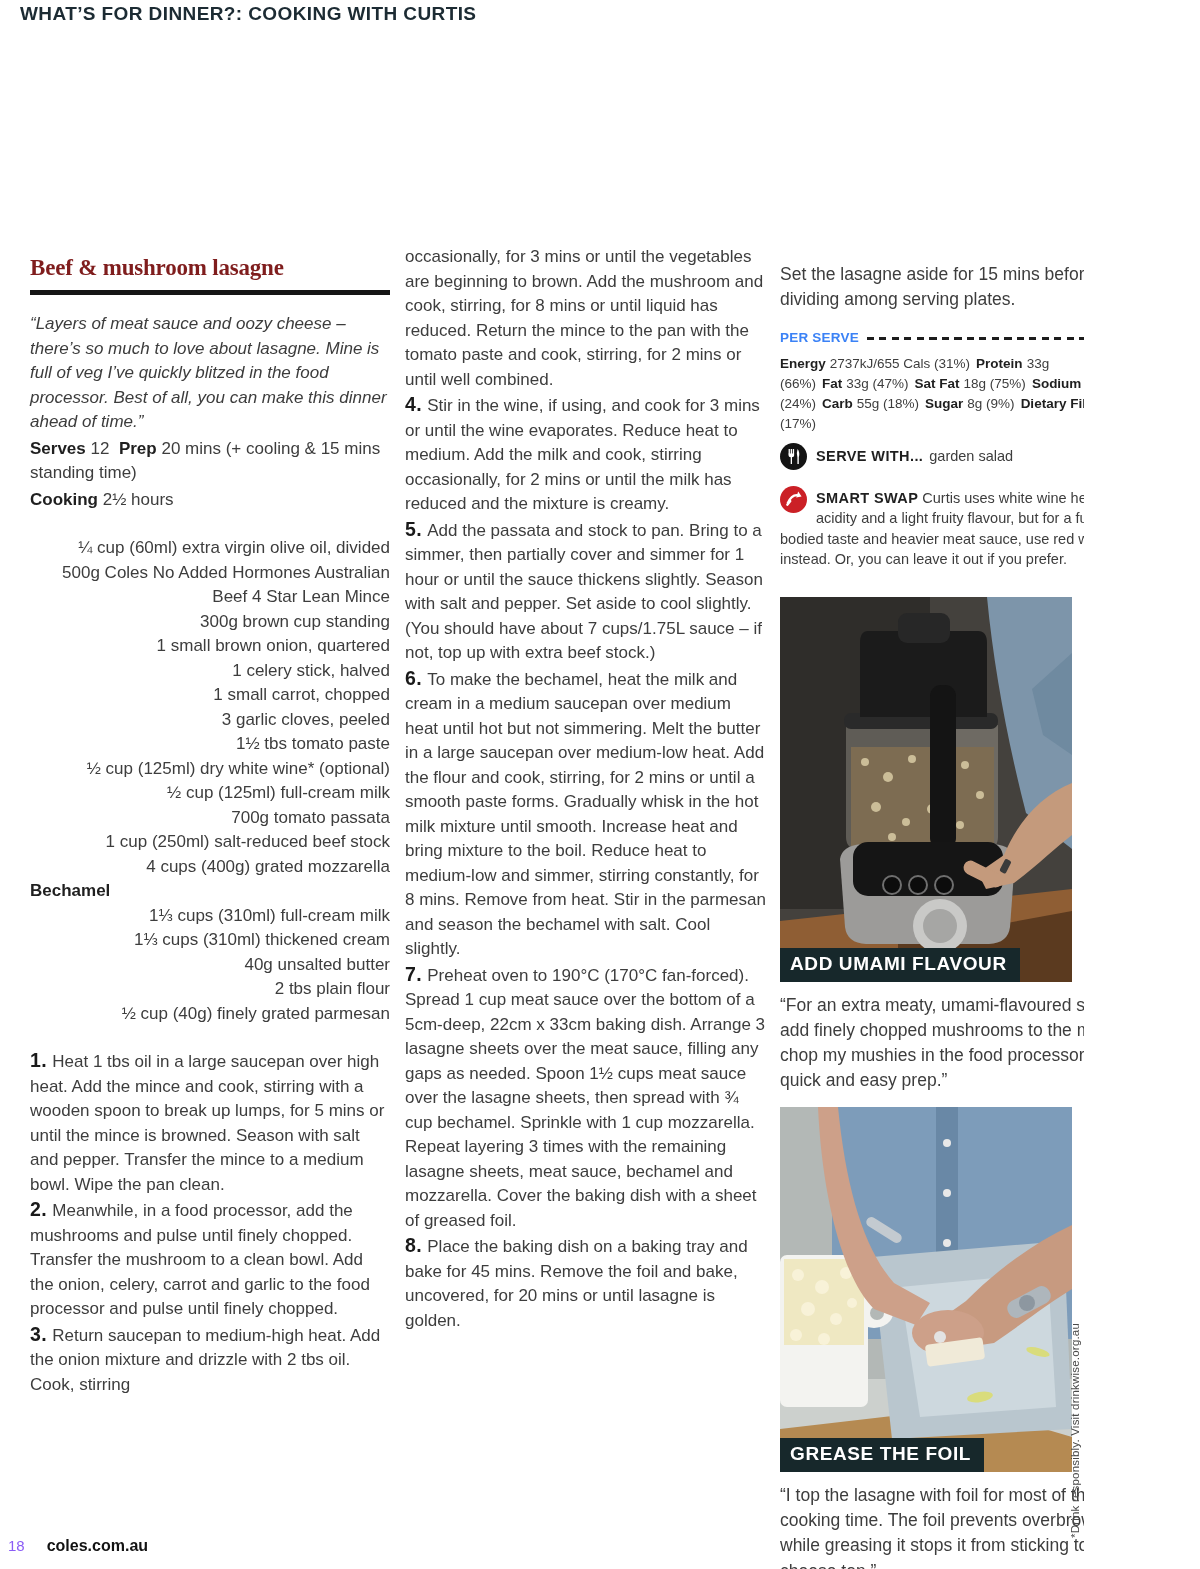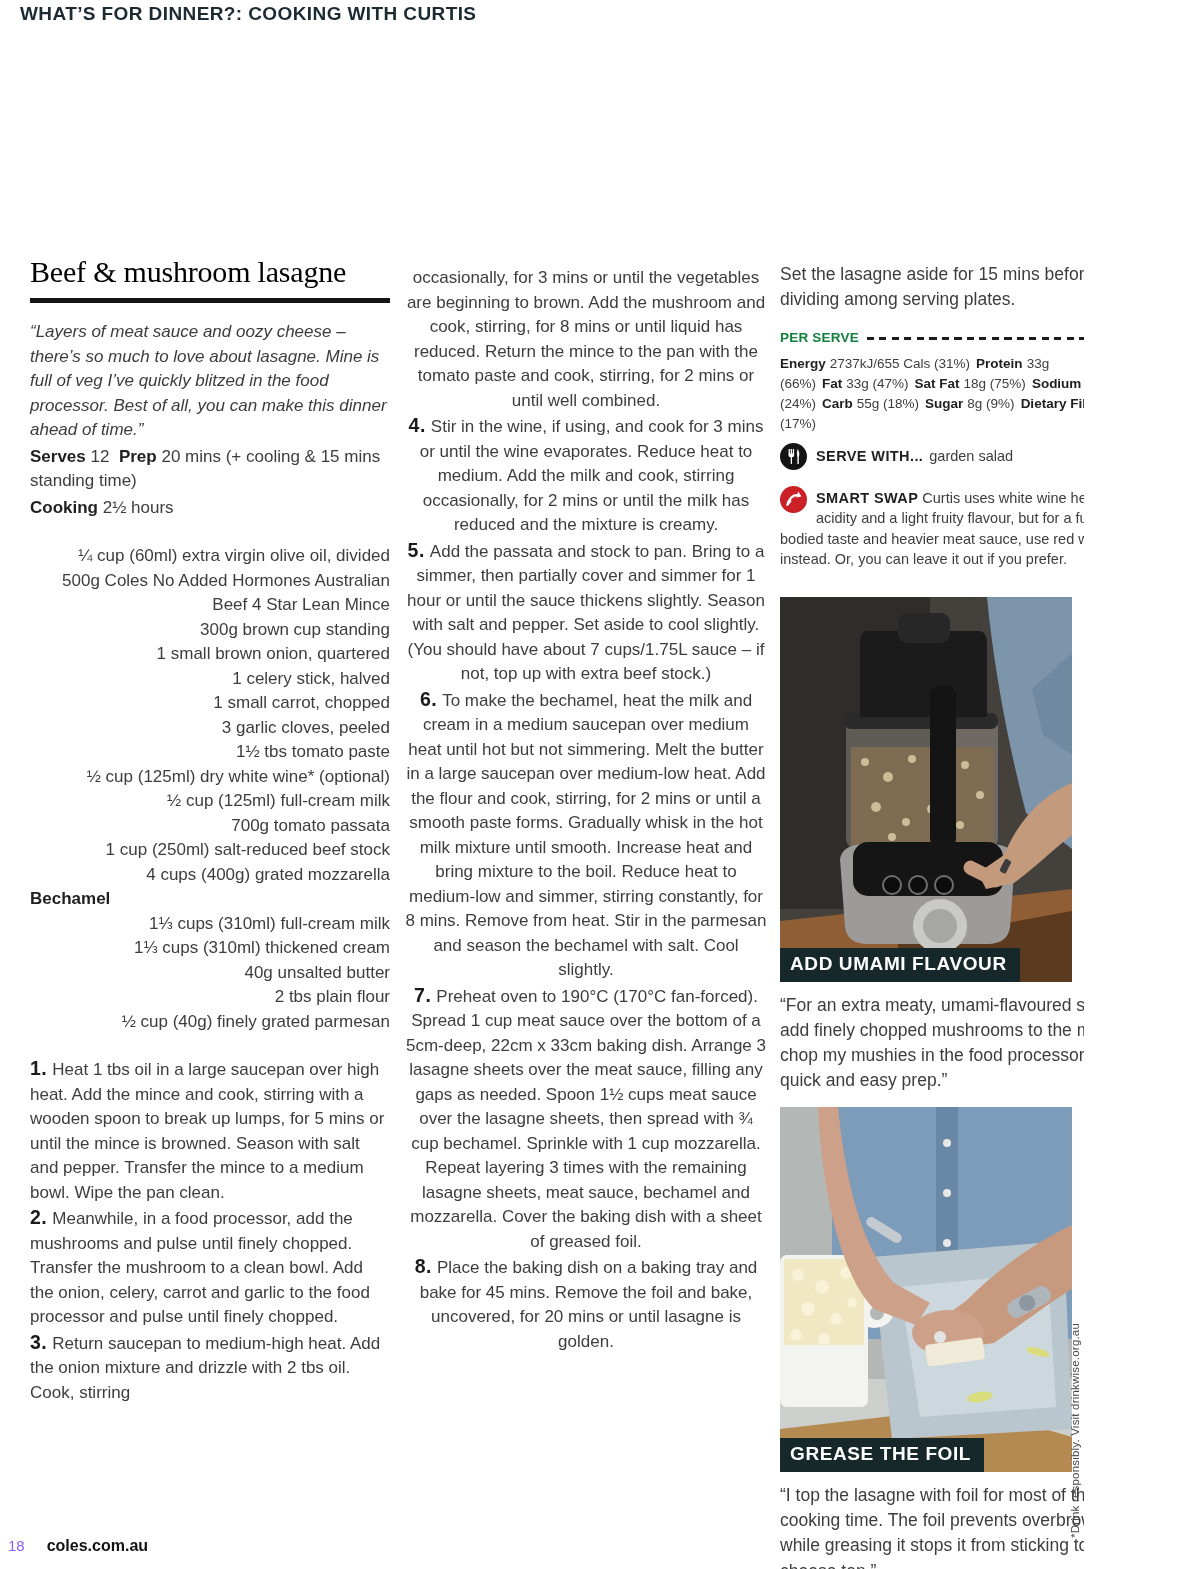--- a/index.html
+++ b/index.html
@@ -5,42 +5,42 @@
   * { margin:0; padding:0; box-sizing:border-box; }
   html,body { background:#ffffff; }
   body { font-family:"Liberation Sans", sans-serif; color:#3d3d3d; }
   .page { position:relative; width:1084px; height:1569px; background:#fff; overflow:hidden; }
 
   .masthead { position:absolute; left:20px; top:3px; font-size:19px; font-weight:bold;
               letter-spacing:0.4px; color:var(--ink,#1c2b33); }
 
   .col { position:absolute; font-size:17px; line-height:24.5px; }
   .col-left   { left:30px;  top:255px; width:360px; }
-  .col-middle { left:405px; top:266px; width:362px;text-align:center; }
+  .col-middle { left:405px; top:245px; width:362px; }
   .col-right  { left:780px; top:262px; width:352px; }
 
-  .recipe-title { font-family:"Liberation Serif", serif; font-weight:normal; font-size:30px;
-                  color:#000000; letter-spacing:-0.2px; line-height:1.1; }
+  .recipe-title { font-family:"Liberation Serif", serif; font-weight:bold; font-size:23px;
+                  color:#7f1d1d; letter-spacing:-0.2px; line-height:1.1; }
   .title-rule { height:5px; background:#151515; margin-top:10px; margin-bottom:17px; }
   .quote { font-style:italic; color:#3c3c3c; }
   .meta { margin-top:2px; }
   .meta b, .nutrition b, .serve-with b, .smart-swap b { color:#1f1f1f; }
 
   ul.ing-list { list-style:none; margin-top:24px;text-align:right; }
   ul.ing-list.bech { margin-top:0; }
   li.ing { padding-left:17px; text-indent:-17px; }
   .sub-heading { font-weight:bold; color:#1f1f1f; }
 
   .steps { margin-top:22px; }
   .stepnum { font-weight:bold; font-size:19.5px; color:#1a1a1a; margin-right:5px; letter-spacing:0.5px; }
 
   .closing { font-size:17.5px; }
 
   .per-serve-row { display:flex; align-items:center; margin-top:15px; }
-  .per-serve-label { font-size:13.5px; font-weight:bold; color:#15803d; letter-spacing:0.2px; white-space:nowrap; }
+  .per-serve-label { font-size:13.5px; font-weight:bold; color:#3b82f6; letter-spacing:0.2px; white-space:nowrap; }
   .dashes { flex:1; height:3px; margin-left:8px;
             background:repeating-linear-gradient(90deg,#1d1d1d 0 7px,transparent 7px 12.5px); }
   .nutrition { font-size:13.5px; line-height:20px; margin-top:3px; }
   .nut { margin-right:6px; white-space:normal; }
   .nut b { margin-right:4px; }
 
   .serve-with { display:flex; align-items:center; margin-top:9px; font-size:14.5px; }
   .serve-with .icon { margin-right:9px; flex:0 0 auto; }
   .serve-with b { letter-spacing:0.4px; margin-right:6px; }
 

